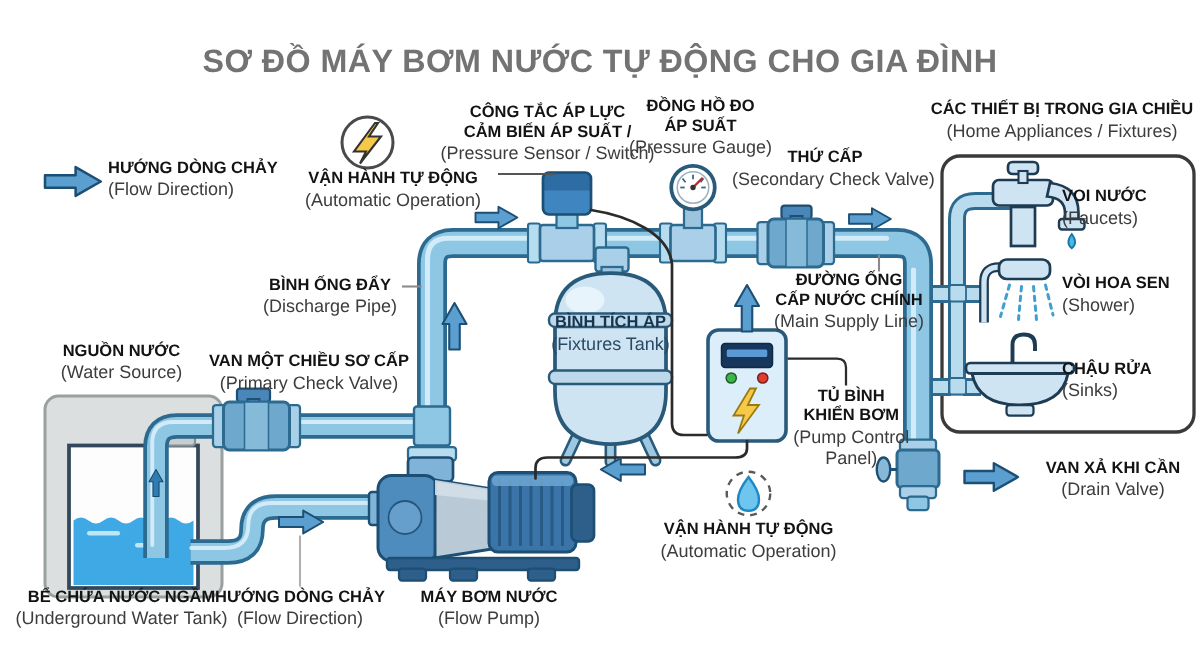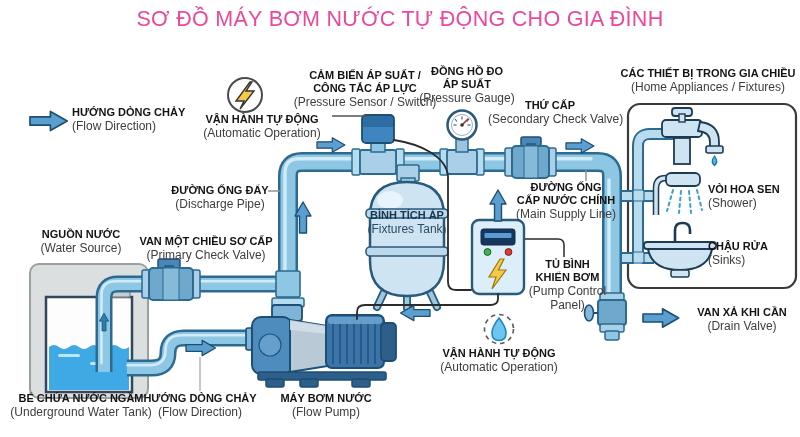--- a/index.html
+++ b/index.html
@@ -1,20 +1,20 @@
 <!DOCTYPE html>
 <html><head>
 <meta charset="utf-8">
 <style>
   html,body{margin:0;padding:0;background:#fff;}
   .stage{position:relative;width:800px;height:437px;background:#ffffff;overflow:hidden;
          font-family:"Liberation Sans",sans-serif;}
   .stage svg{position:absolute;left:0;top:0;}
-  .title{position:absolute;left:0;top:7px;width:800px;text-align:center;
-         font-size:21.5px;font-weight:normal;color:#ec4899;letter-spacing:.3px;}
+  .title{position:absolute;left:0;top:29px;width:800px;text-align:center;
+         font-size:21.5px;font-weight:bold;color:#737373;letter-spacing:.3px;}
   .lbl{position:absolute;text-align:center;line-height:1.18;}
   .lbl.left{text-align:left;}
   .lbl .vi{display:block;font-weight:bold;font-size:11px;color:#131313;white-space:nowrap;}
   .lbl .en{display:block;font-weight:normal;font-size:12px;color:#3d3d3d;white-space:nowrap;}
   .tanklbl .vi{color:#16344d;}
   .tanklbl .en{color:#2a4a63;}
   
   .po{fill:none;stroke:#2d6a8f;stroke-width:20;stroke-linejoin:round;}
   .pf{fill:none;stroke:#8ec7e4;stroke-width:15;stroke-linejoin:round;}
   .po2{fill:none;stroke:#2d6a8f;stroke-width:17;stroke-linejoin:round;}
@@ -252,54 +252,58 @@
   <span class="vi">HƯỚNG DÒNG CHẢY</span>
   <span class="en">(Flow Direction)</span>
 </div>
 
 <div class="lbl" style="left:192px;top:113px;width:140px;">
   <span class="vi">VẬN HÀNH TỰ ĐỘNG</span>
   <span class="en">(Automatic Operation)</span>
 </div>
 
 <div class="lbl" style="left:290px;top:69px;width:150px;">
+  <span class="vi">CÔNG TẮC ÁP LỰC</span>
   <span class="vi">CẢM BIẾN ÁP SUẤT /</span>
-  <span class="vi">CÔNG TẮC ÁP LỰC</span>
   <span class="en">(Pressure Sensor / Switch)</span>
 </div>
 
 <div class="lbl" style="left:417px;top:65px;width:100px;">
   <span class="vi">ĐỒNG HỒ ĐO</span>
   <span class="vi">ÁP SUẤT</span>
   <span class="en">(Pressure Gauge)</span>
 </div>
 
 <div class="lbl" style="left:488px;top:99px;width:124px;">
   <span class="vi">THỨ CẤP</span>
   <span class="en">(Secondary Check Valve)</span>
 </div>
 
 <div class="lbl" style="left:618px;top:67px;width:180px;">
   <span class="vi">CÁC THIẾT BỊ TRONG GIA CHIỀU</span>
   <span class="en">(Home Appliances / Fixtures)</span>
 </div>
 
+<div class="lbl left" style="left:708px;top:125px;">
+  <span class="vi">VOI NƯỚC</span>
+  <span class="en">(Faucets)</span>
+</div>
 
 <div class="lbl left" style="left:708px;top:183px;">
   <span class="vi">VÒI HOA SEN</span>
   <span class="en">(Shower)</span>
 </div>
 
 <div class="lbl left" style="left:708px;top:240px;">
   <span class="vi">CHẬU RỬA</span>
   <span class="en">(Sinks)</span>
 </div>
 
 <div class="lbl" style="left:168px;top:184px;width:104px;">
-  <span class="vi">ĐƯỜNG ỐNG ĐẨY</span>
+  <span class="vi">BÌNH ỐNG ĐẨY</span>
   <span class="en">(Discharge Pipe)</span>
 </div>
 
 <div class="lbl" style="left:138px;top:235px;width:136px;">
   <span class="vi">VAN MỘT CHIỀU SƠ CẤP</span>
   <span class="en">(Primary Check Valve)</span>
 </div>
 
 <div class="lbl" style="left:22px;top:228px;width:118px;">
   <span class="vi">NGUỒN NƯỚC</span>

